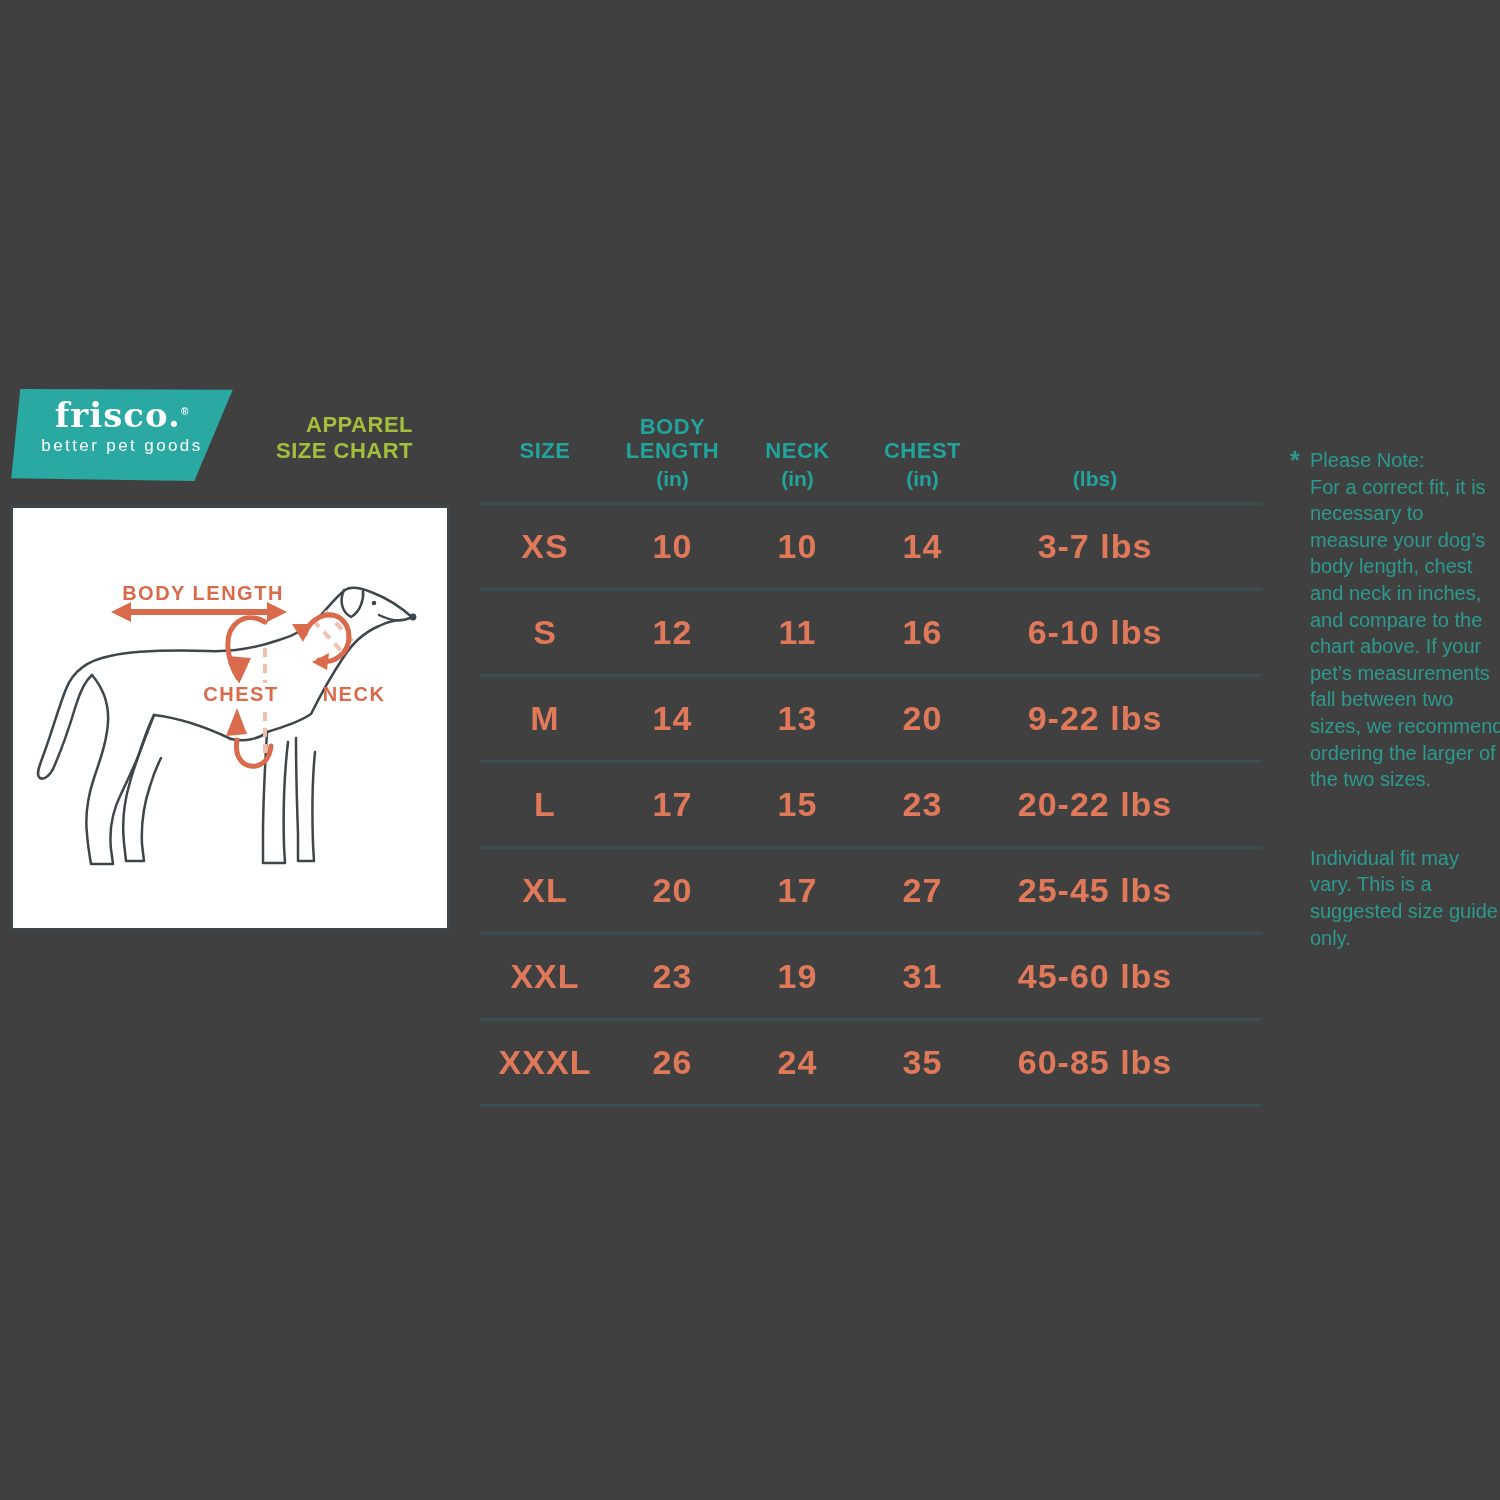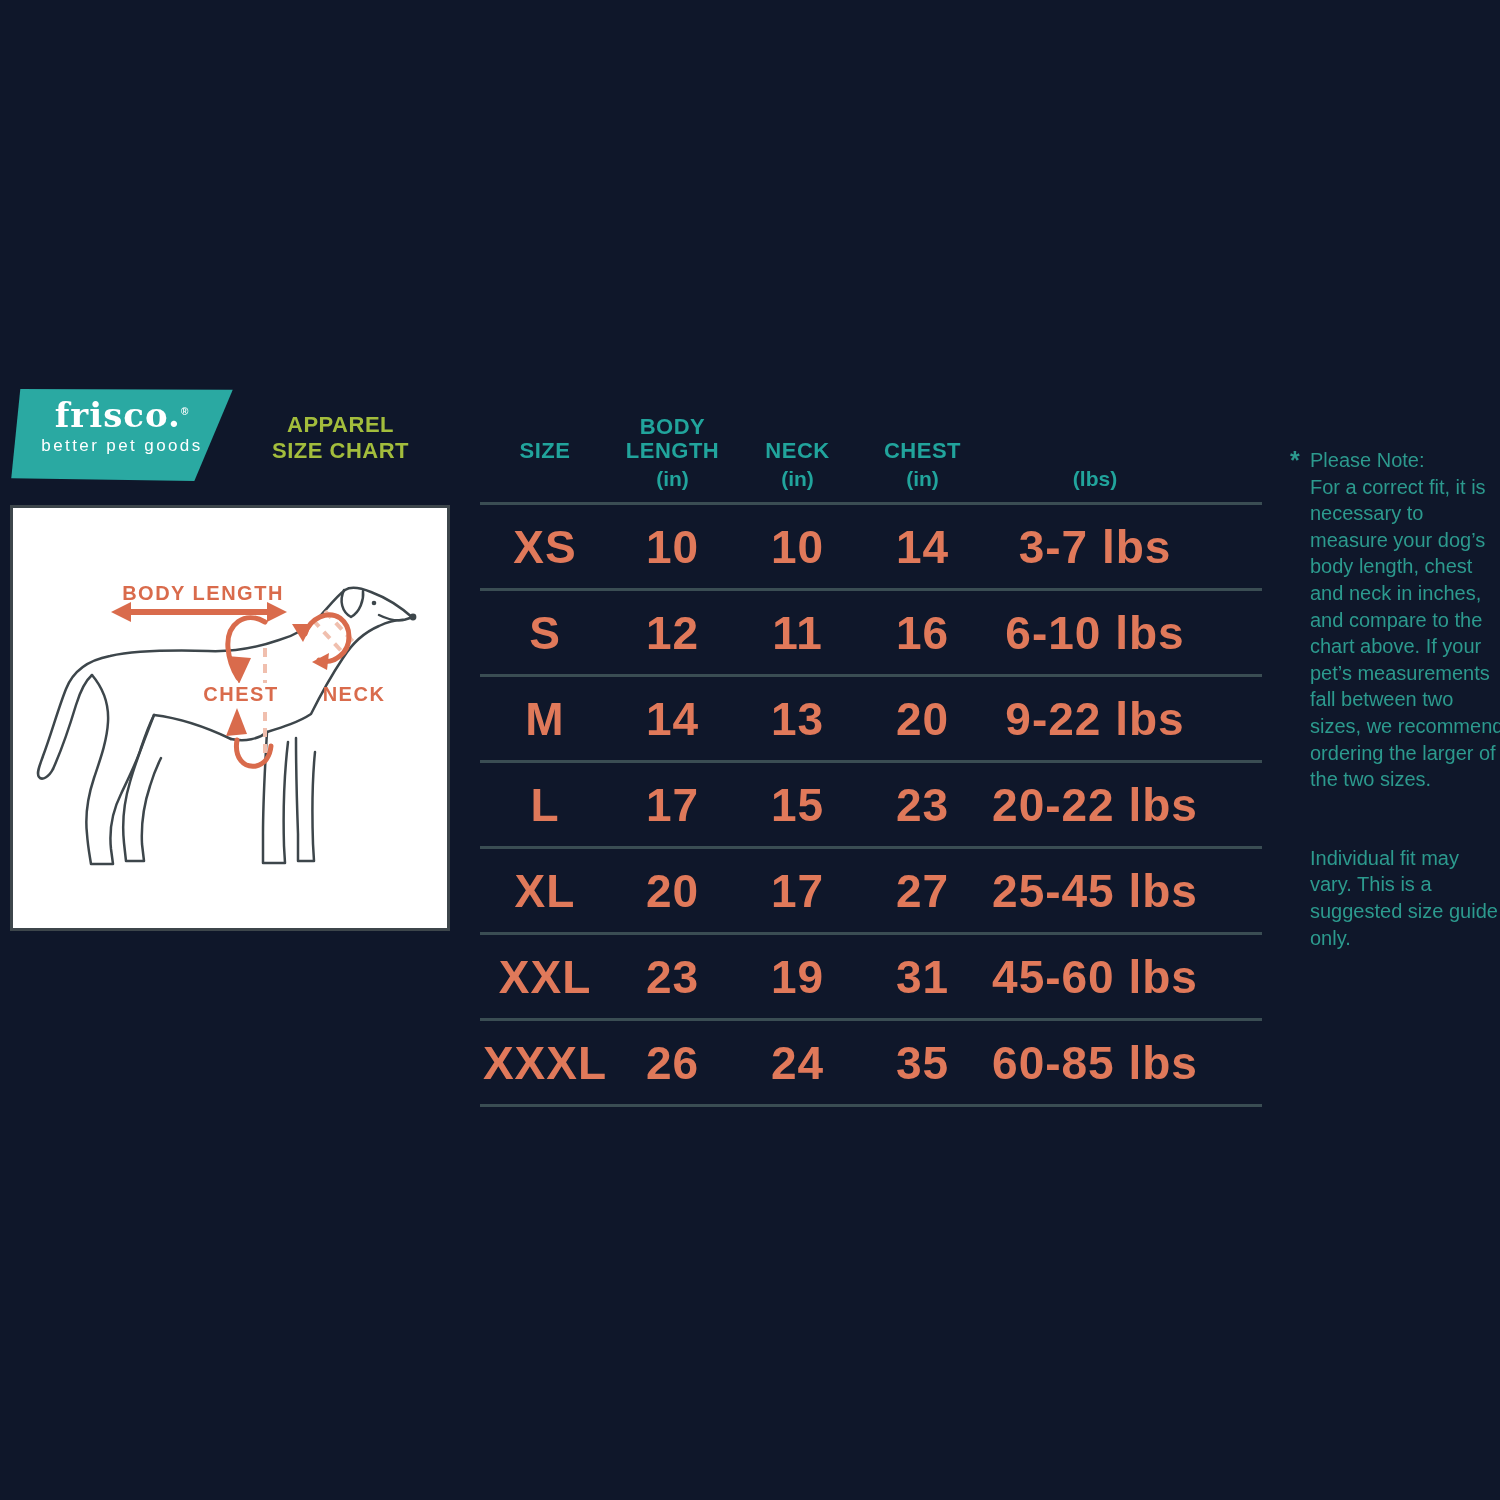--- a/index.html
+++ b/index.html
@@ -1,34 +1,34 @@
 <!DOCTYPE html>
 <html><head>
 <meta charset="utf-8">
 <style>
   html,body{margin:0;padding:0;background:#ffffff;}
   .canvas{
-    position:relative;width:1500px;height:1500px;background:#0f172a;overflow:hidden;
+    position:relative;width:1500px;height:1500px;background:#404040;overflow:hidden;
     font-family:"Liberation Sans", sans-serif;
   }
   
   .logo{
     position:absolute;left:9px;top:387px;width:226px;height:94px;
     background:#2aa9a2;color:#ffffff;text-align:center;
     clip-path:polygon(5% 2%, 99% 3%, 82% 100%, 1% 97%);
   }
   .logo .brand{
     font-family:"DejaVu Serif", serif;font-weight:bold;font-size:34px;
     margin-top:11px;letter-spacing:1px;line-height:1.05;
   }
   .logo .reg{font-size:10px;vertical-align:super;font-family:"Liberation Sans",sans-serif;}
   .logo .tagline{font-size:17px;letter-spacing:2.4px;margin-top:2px;}
   
   .title{
-    position:absolute;left:268px;top:412px;width:145px;text-align:center;
+    position:absolute;left:268px;top:412px;width:145px;text-align:right;
     color:#a3bd3c;font-weight:bold;font-size:22px;line-height:1.2;letter-spacing:0.5px;
   }
   
   .dog-box{
     position:absolute;left:10px;top:505px;width:434px;height:420px;
     border:3px solid #3d464b;background:#ffffff;
   }
   .dog-box svg{display:block;width:100%;height:100%;}
   .diagram-label{
     font-family:"Liberation Sans",sans-serif;font-weight:bold;font-size:20px;
@@ -42,21 +42,21 @@
   }
   .header-row{height:105px;align-items:end;padding-bottom:8px;}
   .hcell{
     display:flex;flex-direction:column;justify-content:flex-end;align-items:center;
     text-align:center;color:#21a49c;
   }
   .hlabel{font-weight:bold;font-size:22px;line-height:1.12;letter-spacing:0.5px;}
   .hunit{height:30px;font-size:21px;font-weight:bold;line-height:30px;}
   .data-row{height:86px;align-items:center;}
   .dcell{
-    text-align:center;color:#e0795a;font-weight:bold;font-size:46px;letter-spacing:1px;
+    text-align:center;color:#e0795a;font-weight:bold;font-size:34px;letter-spacing:1px;
   }
   
   .notes{
     position:absolute;left:1292px;top:447px;width:214px;
     color:#2c9a8e;font-size:20px;line-height:1.33;
   }
   .notes .p1{position:relative;padding-left:18px;}
   .notes .ast{
     position:absolute;left:-2px;top:-3px;font-size:25px;font-weight:bold;
   }

